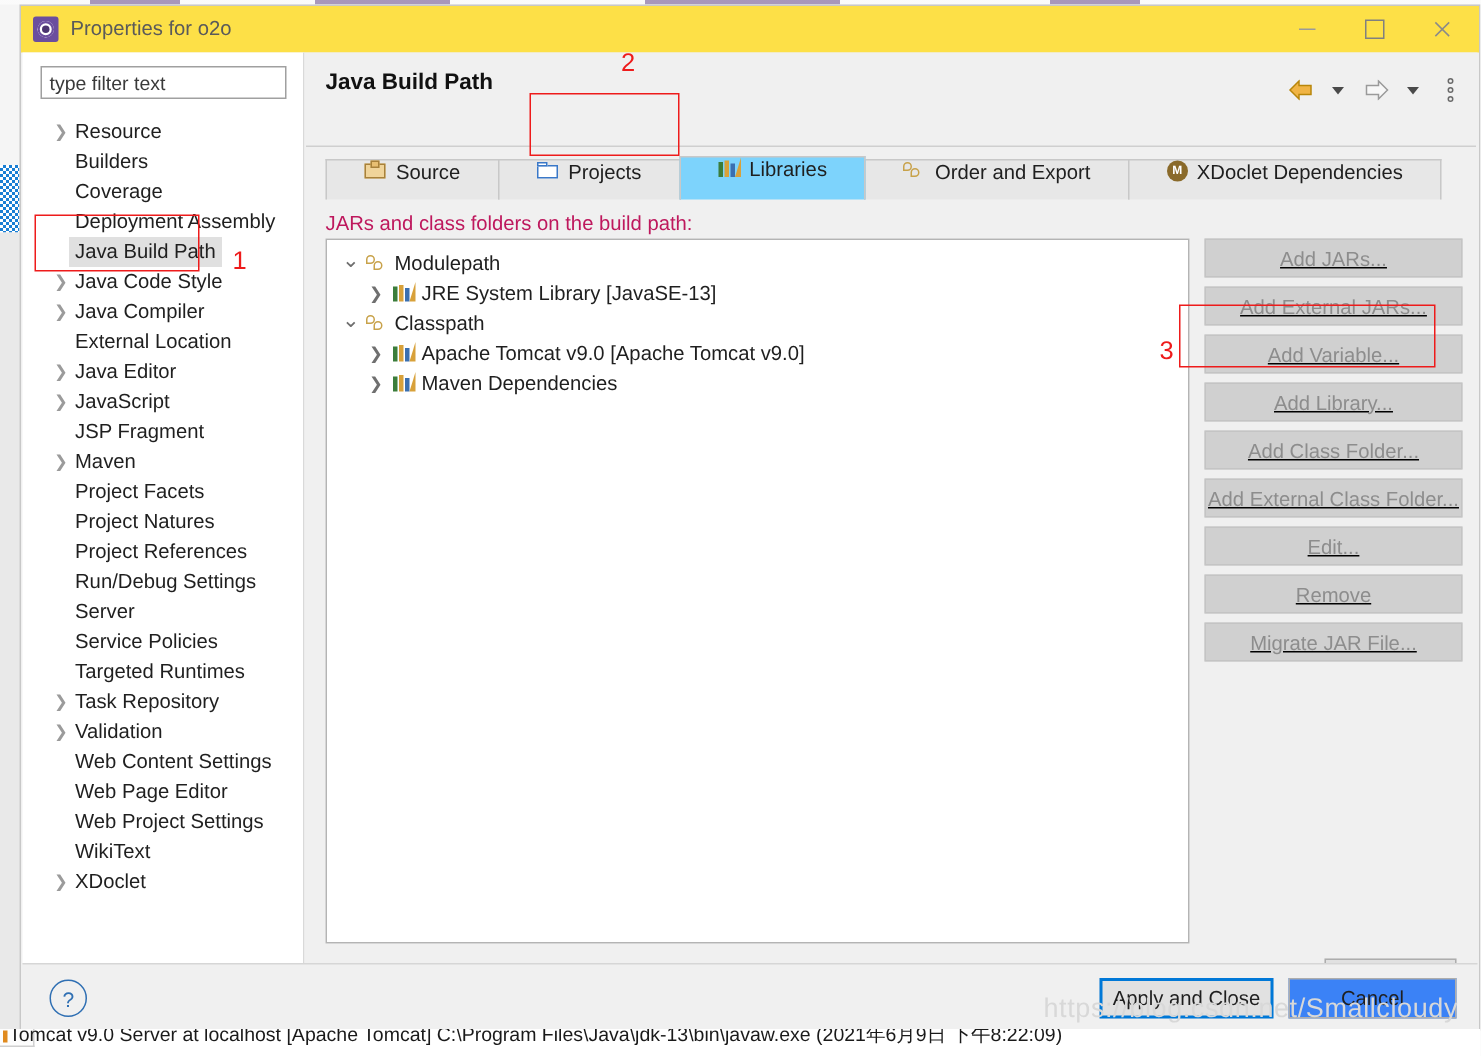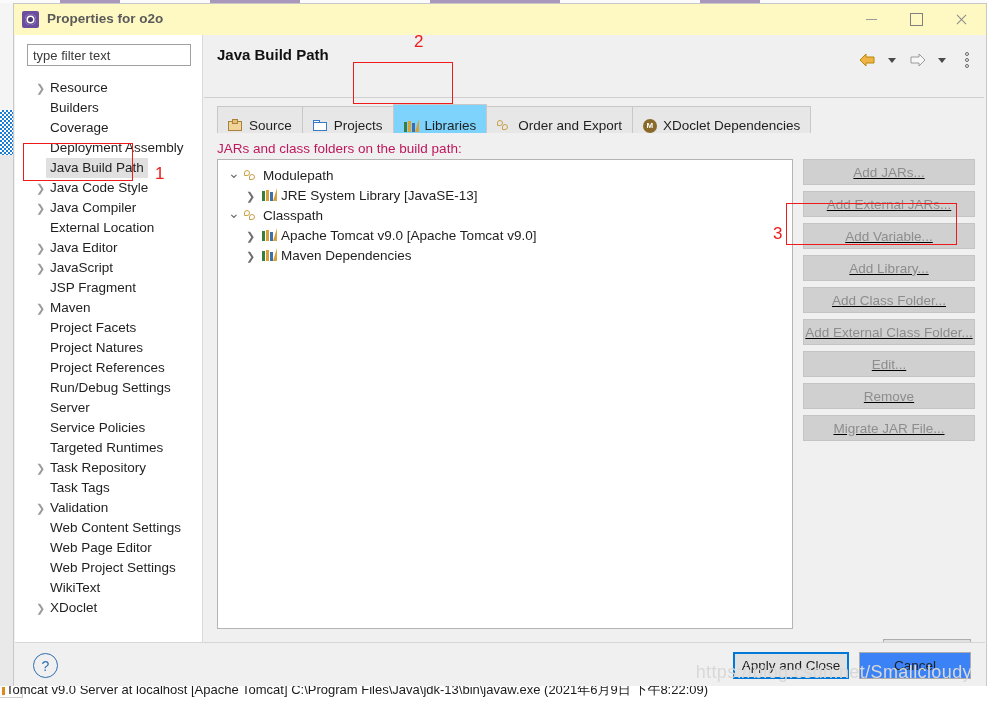--- a/index.html
+++ b/index.html
@@ -52,22 +52,21 @@
   
   .dialog {
     position: absolute; left: 13px; top: 3px;
     width: 974px; height: 684px;
     background:#f0f0f0;
     border:1px solid #c8c8c8;
     box-sizing:border-box;
   }
   .titlebar {
     position:absolute; left:0; top:0; right:0; height:31px;
-    background:#fef9c3;
-    font-weight:bold;
+    background:#fde047;
   }
   .title-icon {
     position:absolute; left:8px; top:7px; width:17px; height:17px;
     background:#6b4e9e; border-radius:2px;
     display:flex; align-items:center; justify-content:center;
   }
   .title-icon .gear {
     width:11px; height:11px; border-radius:50%;
     background: #ffffff;
     box-shadow: 0 0 0 1.5px #6b4e9e inset;
@@ -141,22 +140,22 @@
   .tri-down { width:0;height:0;border-left:4.5px solid transparent;border-right:4.5px solid transparent;border-top:5px solid #4a4a4a; }
   .dots { display:flex; flex-direction:column; gap:2px; align-items:center; }
   .dots i { display:block; width:4px; height:4px; border-radius:50%; border:1px solid #6a6a6a; box-sizing:border-box; }
 
   
   .tabbar {
     position:absolute; left:14px; top:70px; height:28px;
     display:flex; align-items:flex-end;
   }
   .tab {
-    height:27px; display:flex; align-items:flex-end; gap:6px;
-    padding:0 10px; font-size:13.5px; color:#1f1f1f;
+    height:27px; display:flex; align-items:flex-start; gap:6px;
+    padding:0 25px; font-size:13.5px; color:#1f1f1f;
     background:#e7e7e7; border:1px solid #c8c8c8; border-bottom:none;
     box-sizing:border-box; white-space:nowrap;
   }
   .tab + .tab { margin-left:-1px; }
   .tab.active { background:#7dd3fc; border-color:#c8c8c8; height:29px; position:relative; z-index:3; }
 
   .ic { width:15px; height:14px; position:relative; flex:0 0 auto; }
   
   .ic-source:before{ content:""; position:absolute; left:0; top:2px; width:14px; height:10px; background:#f0d49a; border:1px solid #a8813a; box-sizing:border-box; }
   .ic-source:after{ content:""; position:absolute; left:4px; top:0px; width:6px; height:5px; background:#e8bf72; border:1px solid #a8813a; box-sizing:border-box; }
@@ -277,21 +276,20 @@
           <div class="titem"><span class="lbl">JSP Fragment</span></div>
           <div class="titem"><span class="arr">❯</span><span class="lbl">Maven</span></div>
           <div class="titem"><span class="lbl">Project Facets</span></div>
           <div class="titem"><span class="lbl">Project Natures</span></div>
           <div class="titem"><span class="lbl">Project References</span></div>
           <div class="titem"><span class="lbl">Run/Debug Settings</span></div>
           <div class="titem"><span class="lbl">Server</span></div>
           <div class="titem"><span class="lbl">Service Policies</span></div>
           <div class="titem"><span class="lbl">Targeted Runtimes</span></div>
           <div class="titem"><span class="arr">❯</span><span class="lbl">Task Repository</span></div>
-          <div class="titem"><span class="lbl">Task Tags</span></div>
           <div class="titem"><span class="arr">❯</span><span class="lbl">Validation</span></div>
           <div class="titem"><span class="lbl">Web Content Settings</span></div>
           <div class="titem"><span class="lbl">Web Page Editor</span></div>
           <div class="titem"><span class="lbl">Web Project Settings</span></div>
           <div class="titem"><span class="lbl">WikiText</span></div>
           <div class="titem"><span class="arr">❯</span><span class="lbl">XDoclet</span></div>
         </div>
     </div>
 
     <div class="rightpanel">

